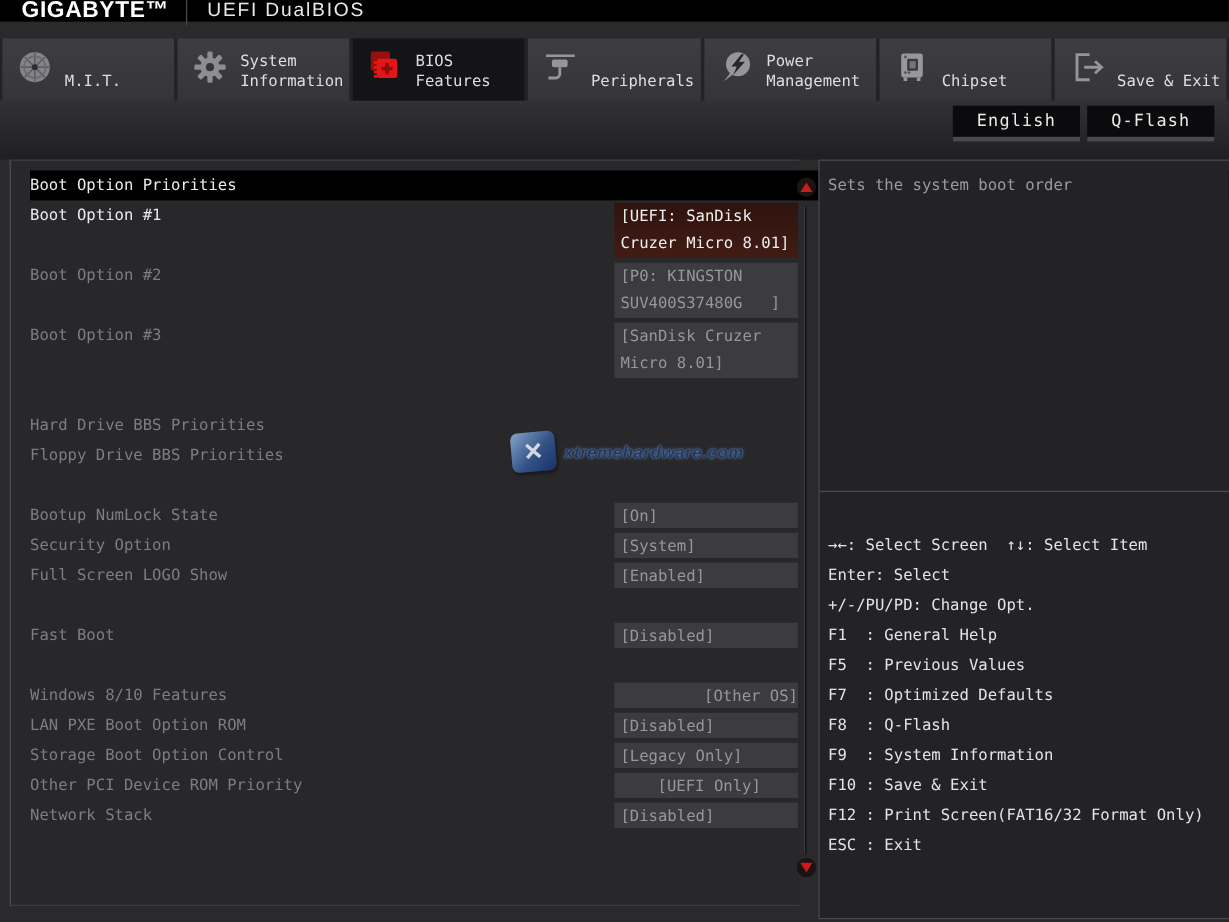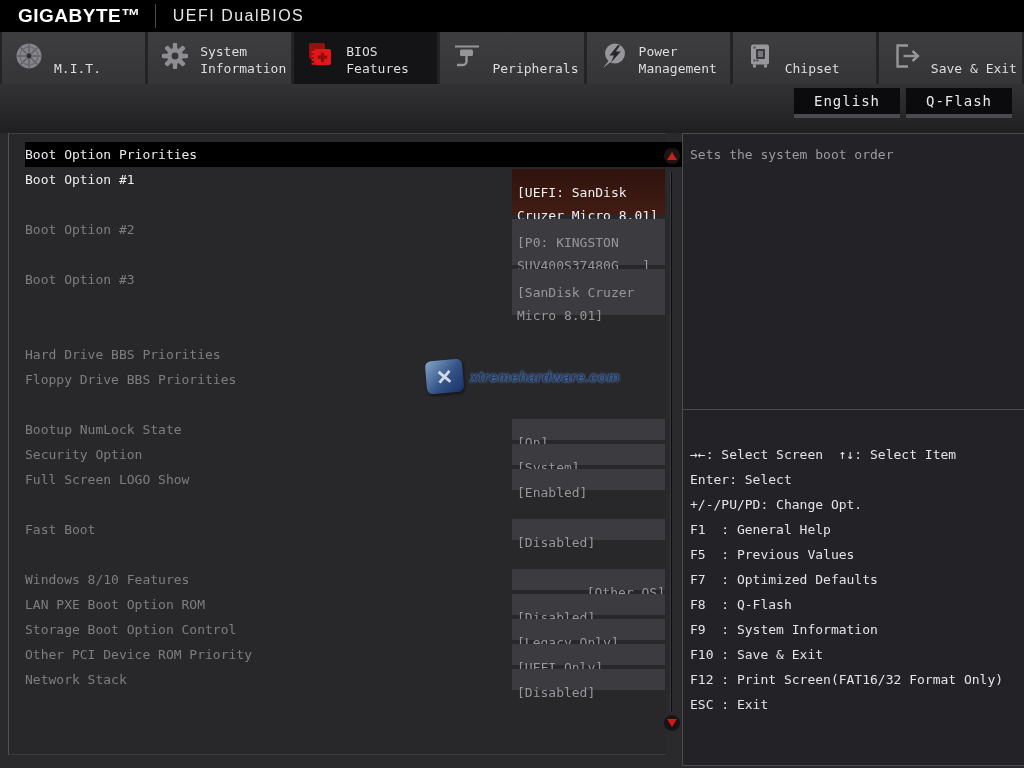--- a/index.html
+++ b/index.html
@@ -7,21 +7,21 @@
   body {
     position:relative;
     background:#2a2a2d;
     font-family:"DejaVu Sans Mono", monospace;
     font-size:13px;
     -webkit-font-smoothing:none;
   }
 
   
   .hdr {
-    position:absolute; left:0; top:0; width:1024px; height:32px;
+    position:absolute; left:0; top:0; width:1024px; height:18px;
     background:#000; display:flex; align-items:center;
   }
   .brand {
     font-family:"Liberation Sans", sans-serif; font-weight:bold;
     font-size:19px; color:#fff; letter-spacing:0.5px; margin-left:18px;
   }
   .hdr-sep { width:1px; height:24px; background:#4a4a4a; margin:0 17px 0 14px; }
   .hdr-title {
     font-family:"Liberation Sans", sans-serif; font-size:16px;
     color:#e9e9e9; letter-spacing:1.5px;
@@ -66,21 +66,21 @@
   .rows { position:absolute; left:0; top:8px; right:0; }
   .row { position:relative; }
   .lab {
     position:absolute; left:16px; top:0; height:25px; line-height:25px;
     color:#7e7e82; white-space:pre;
   }
   .lab.hdr, .lab.sel { color:#ecebee; }
   .val {
     position:absolute; left:503px; top:2px; width:153px;
     background:#3c3c40; color:#97979b;
-    padding:12px 0 0 5px; line-height:23px; white-space:pre-wrap;
+    padding:0 0 0 5px; line-height:23px; white-space:pre-wrap;
   }
   .val.sel {
     background:linear-gradient(#2f130d,#411c14);
     color:#efeff2;
   }
 
   
   .scroll-line { position:absolute; left:670px; top:172px; width:2px; height:540px; background:#0d0d0f; border-left:1px solid #3a3a3e; }
   .scroll-btn {
     position:absolute; width:16px; height:16px; border-radius:50%;
@@ -294,21 +294,21 @@
         <div class="val" style="height: 21px;">[Other OS]</div>
       </div>
       <div class="row" style="height: 25px;">
         <div class="lab">LAN PXE Boot Option ROM</div>
         <div class="val" style="height: 21px;">[Disabled]</div>
       </div>
       <div class="row" style="height: 25px;">
         <div class="lab">Storage Boot Option Control</div>
         <div class="val" style="height: 21px;">[Legacy Only]</div>
       </div>
-      <div class="row" style="height: 25px;">
+      <div class="row" style="height: 25px; text-align: center;">
         <div class="lab">Other PCI Device ROM Priority</div>
         <div class="val" style="height: 21px;">[UEFI Only]</div>
       </div>
       <div class="row" style="height: 25px;">
         <div class="lab">Network Stack</div>
         <div class="val" style="height: 21px;">[Disabled]</div>
       </div>
     </div>
   <div class="watermark">
     <div class="wm-badge">✕</div>

